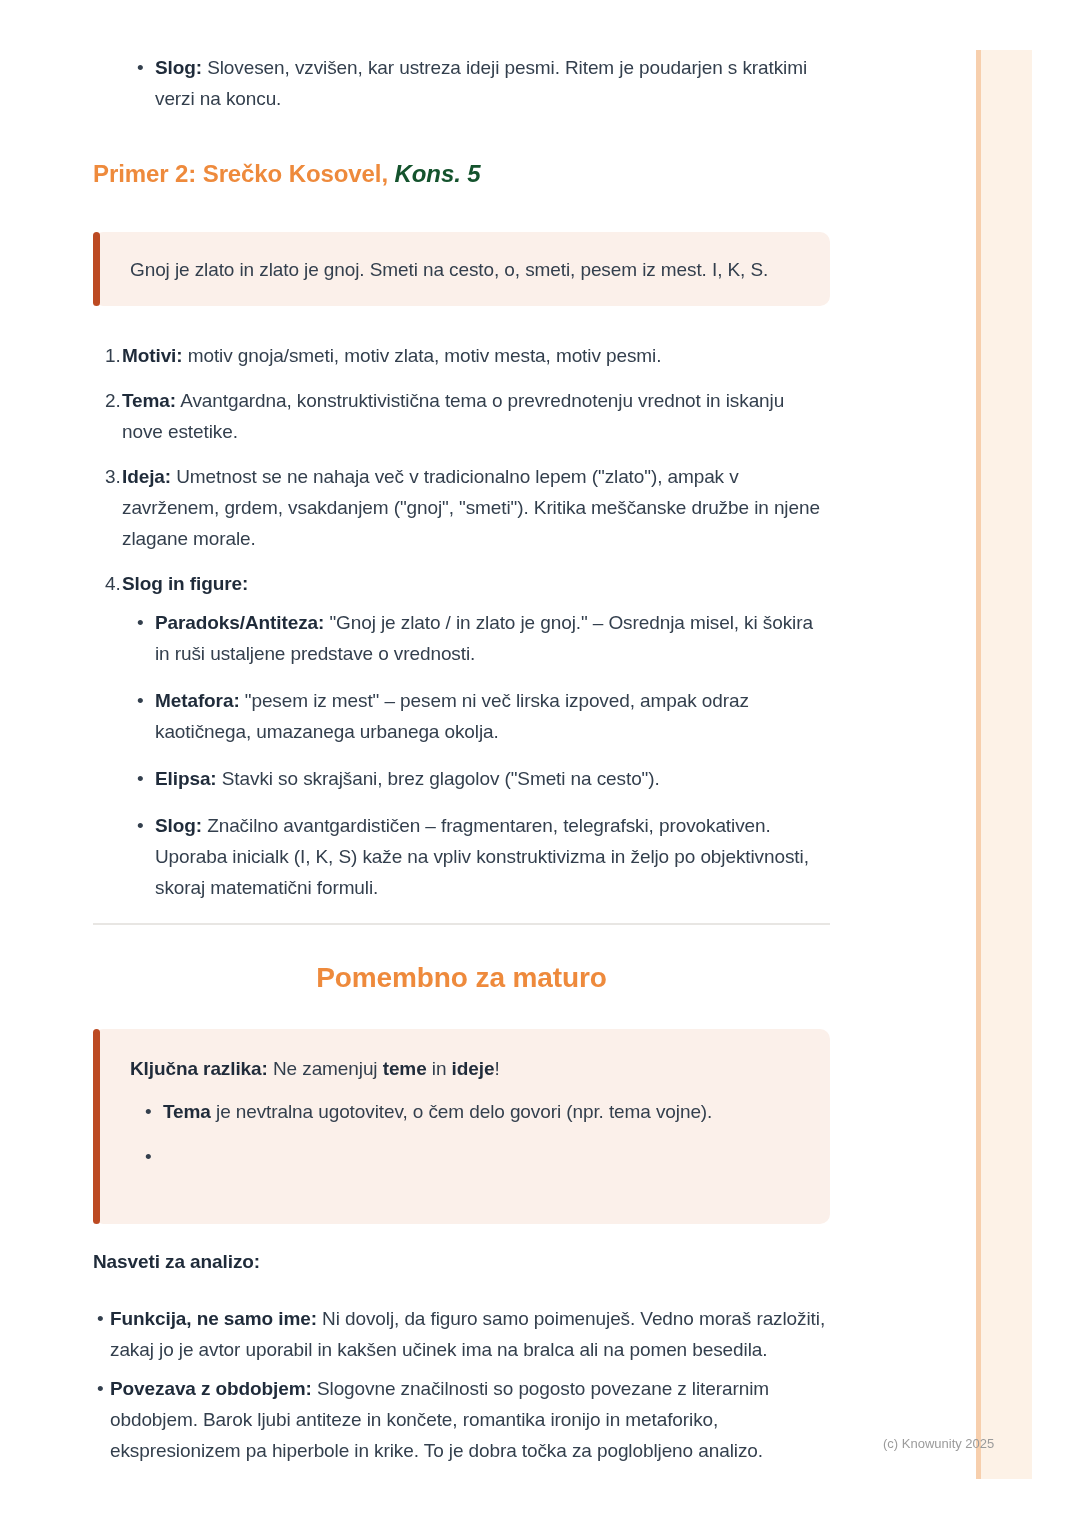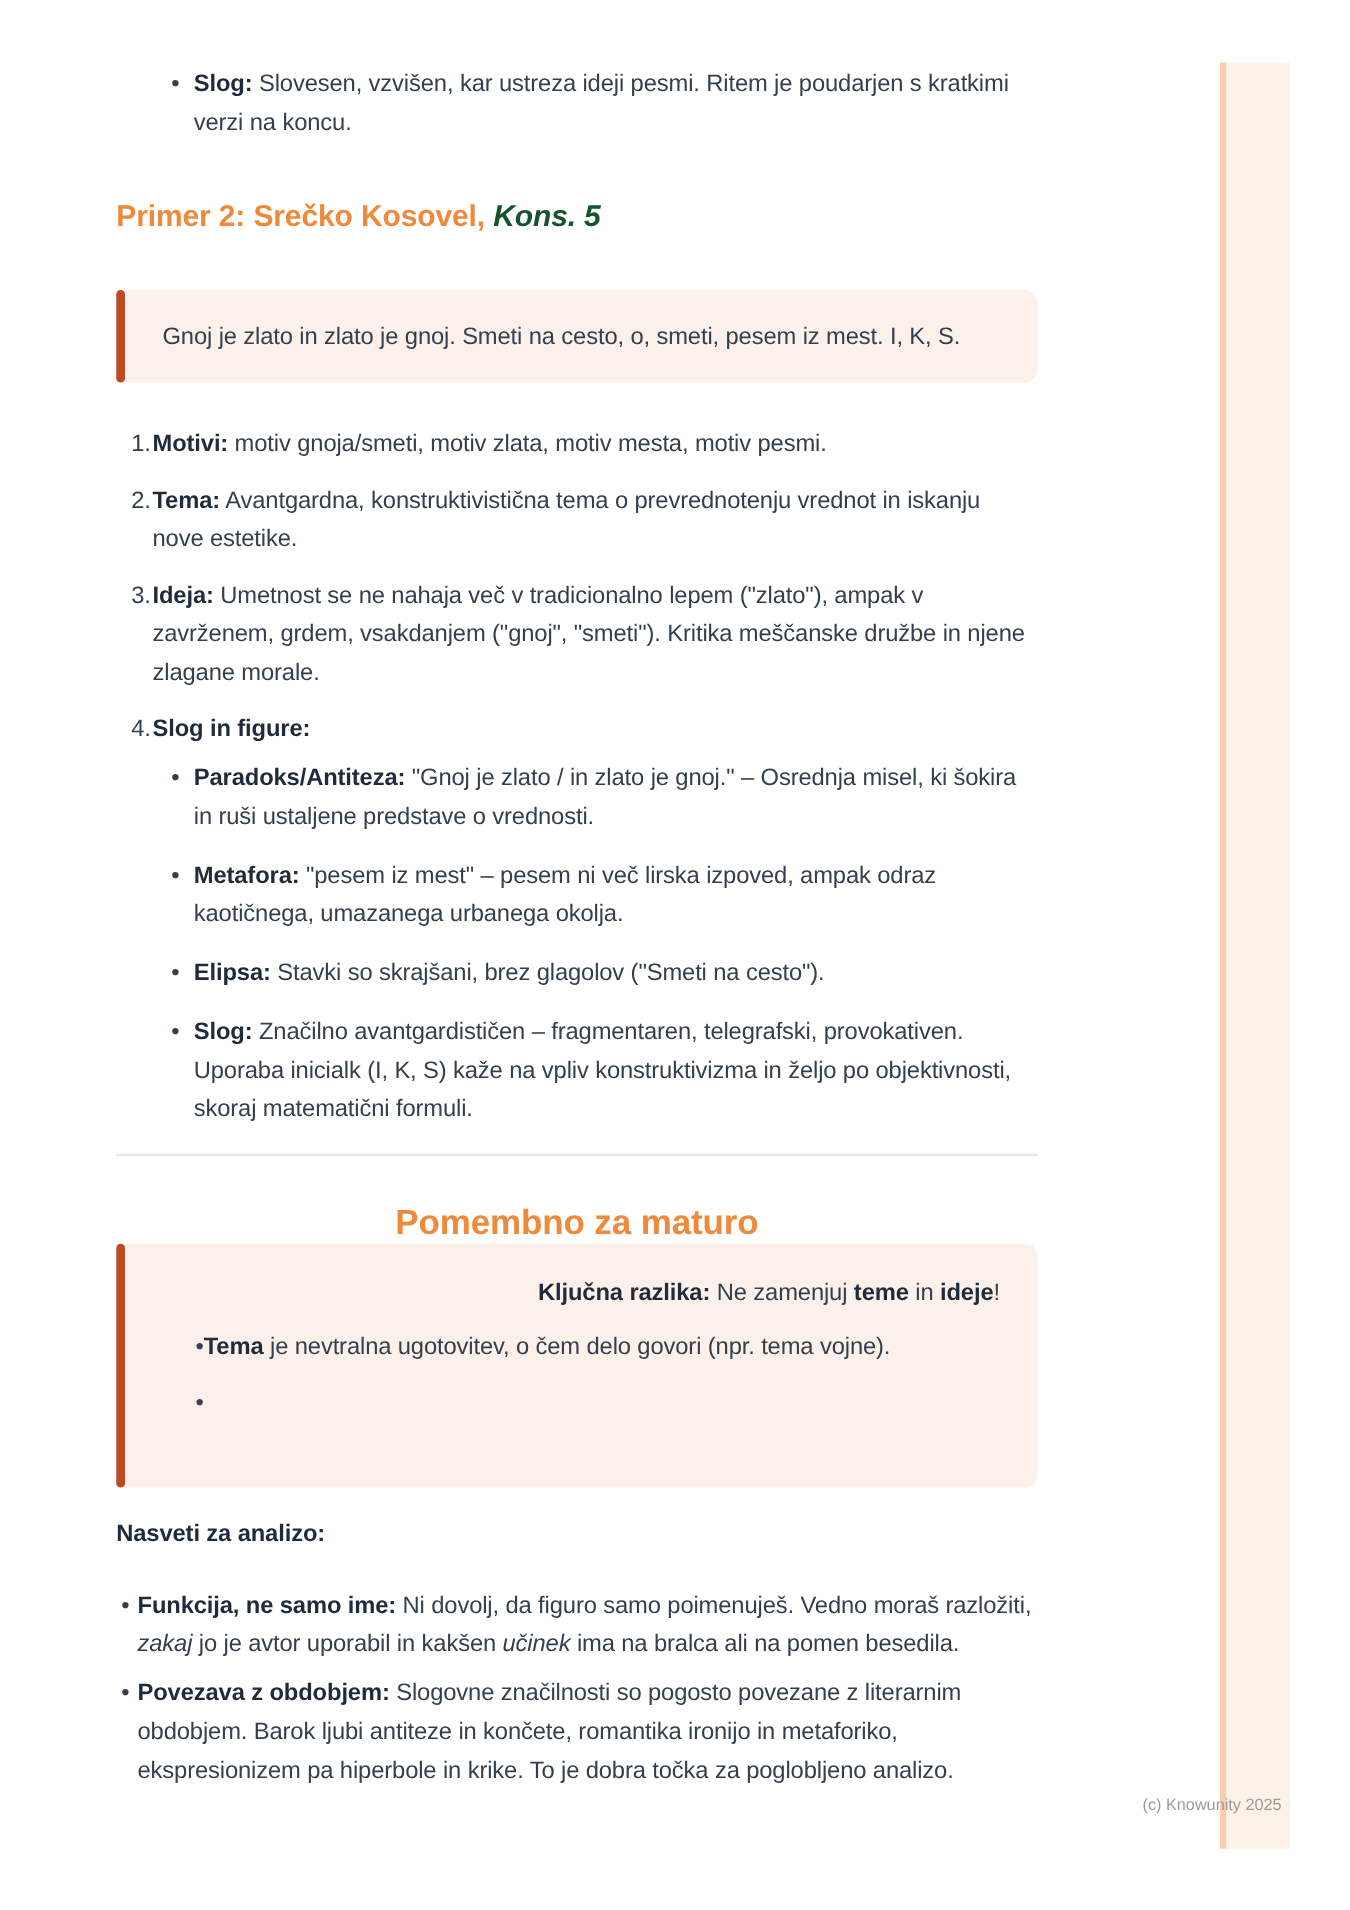--- a/index.html
+++ b/index.html
@@ -13,21 +13,21 @@
   .page{position:relative;width:1080px;height:1528px;background:var(--page-bg);overflow:hidden;}
 
   
   .side-band{position:absolute;left:976px;top:50px;width:56px;height:1429px;background:var(--band-bg);}
   .side-band-edge{position:absolute;left:0;top:0;width:5px;height:100%;background:var(--band-edge);}
 
   .content{position:absolute;left:93px;top:0;width:737px;color:var(--text);
            font-size:19px;line-height:31px;letter-spacing:-0.1px;}
 
   .b{font-weight:700;color:var(--text-bold);}
-  .i{font-style:italic;margin-top:36px;}
+  .i{margin-top:36px;}
 
   ul,ol{list-style:none;}
   .dot{flex:none;color:var(--text);}
 
   
   .intro{padding-top:52px;}
   .intro li{display:flex;padding-left:44px;}
   .intro .dot{width:18px;}
 
   
@@ -50,34 +50,34 @@
   
   .sub{margin-top:8px;}
   .sub li{display:flex;padding-left:15px;margin-bottom:16px;}
   .sub li:last-child{margin-bottom:0;}
   .sub .dot{width:18px;}
 
   .divider{border:none;border-top:2px solid var(--divider);margin:20px 0 0 0;width:737px;}
 
   .h-matura{margin-top:36px;font-size:28px;line-height:34px;font-weight:700;color:var(--orange);text-align:center;}
 
-  .keybox{padding:24px 30px 52px 37px;text-align:right;}
+  .keybox{margin-top:34px;padding:24px 30px 52px 37px;}
   .keybox .bullets{margin-top:12px;}
   .keybox .bullets li{display:flex;padding-left:15px;margin-bottom:14px;}
   .keybox .bullets li:last-child{margin-bottom:0;}
   .keybox .bullets .dot{width:18px;}
 
   .nasveti{margin-top:22px;font-weight:700;color:var(--text-bold);}
 
   .advice{margin-top:26px;}
   .advice li{display:flex;margin-bottom:8px;}
   .advice li:last-child{margin-bottom:0;}
   .advice .dot{width:13px;margin-left:4px;}
 
-  .footer{position:absolute;left:914px;top:1436px;font-size:13px;line-height:16px;color:var(--footer);}
+  .footer{position:absolute;left:883px;top:1436px;font-size:13px;line-height:16px;color:var(--footer);}
 </style>
 </head>
 <body>
 
 <div class="page">
 
   <div class="side-band">
     <div class="side-band-edge"></div>
   </div>
 

